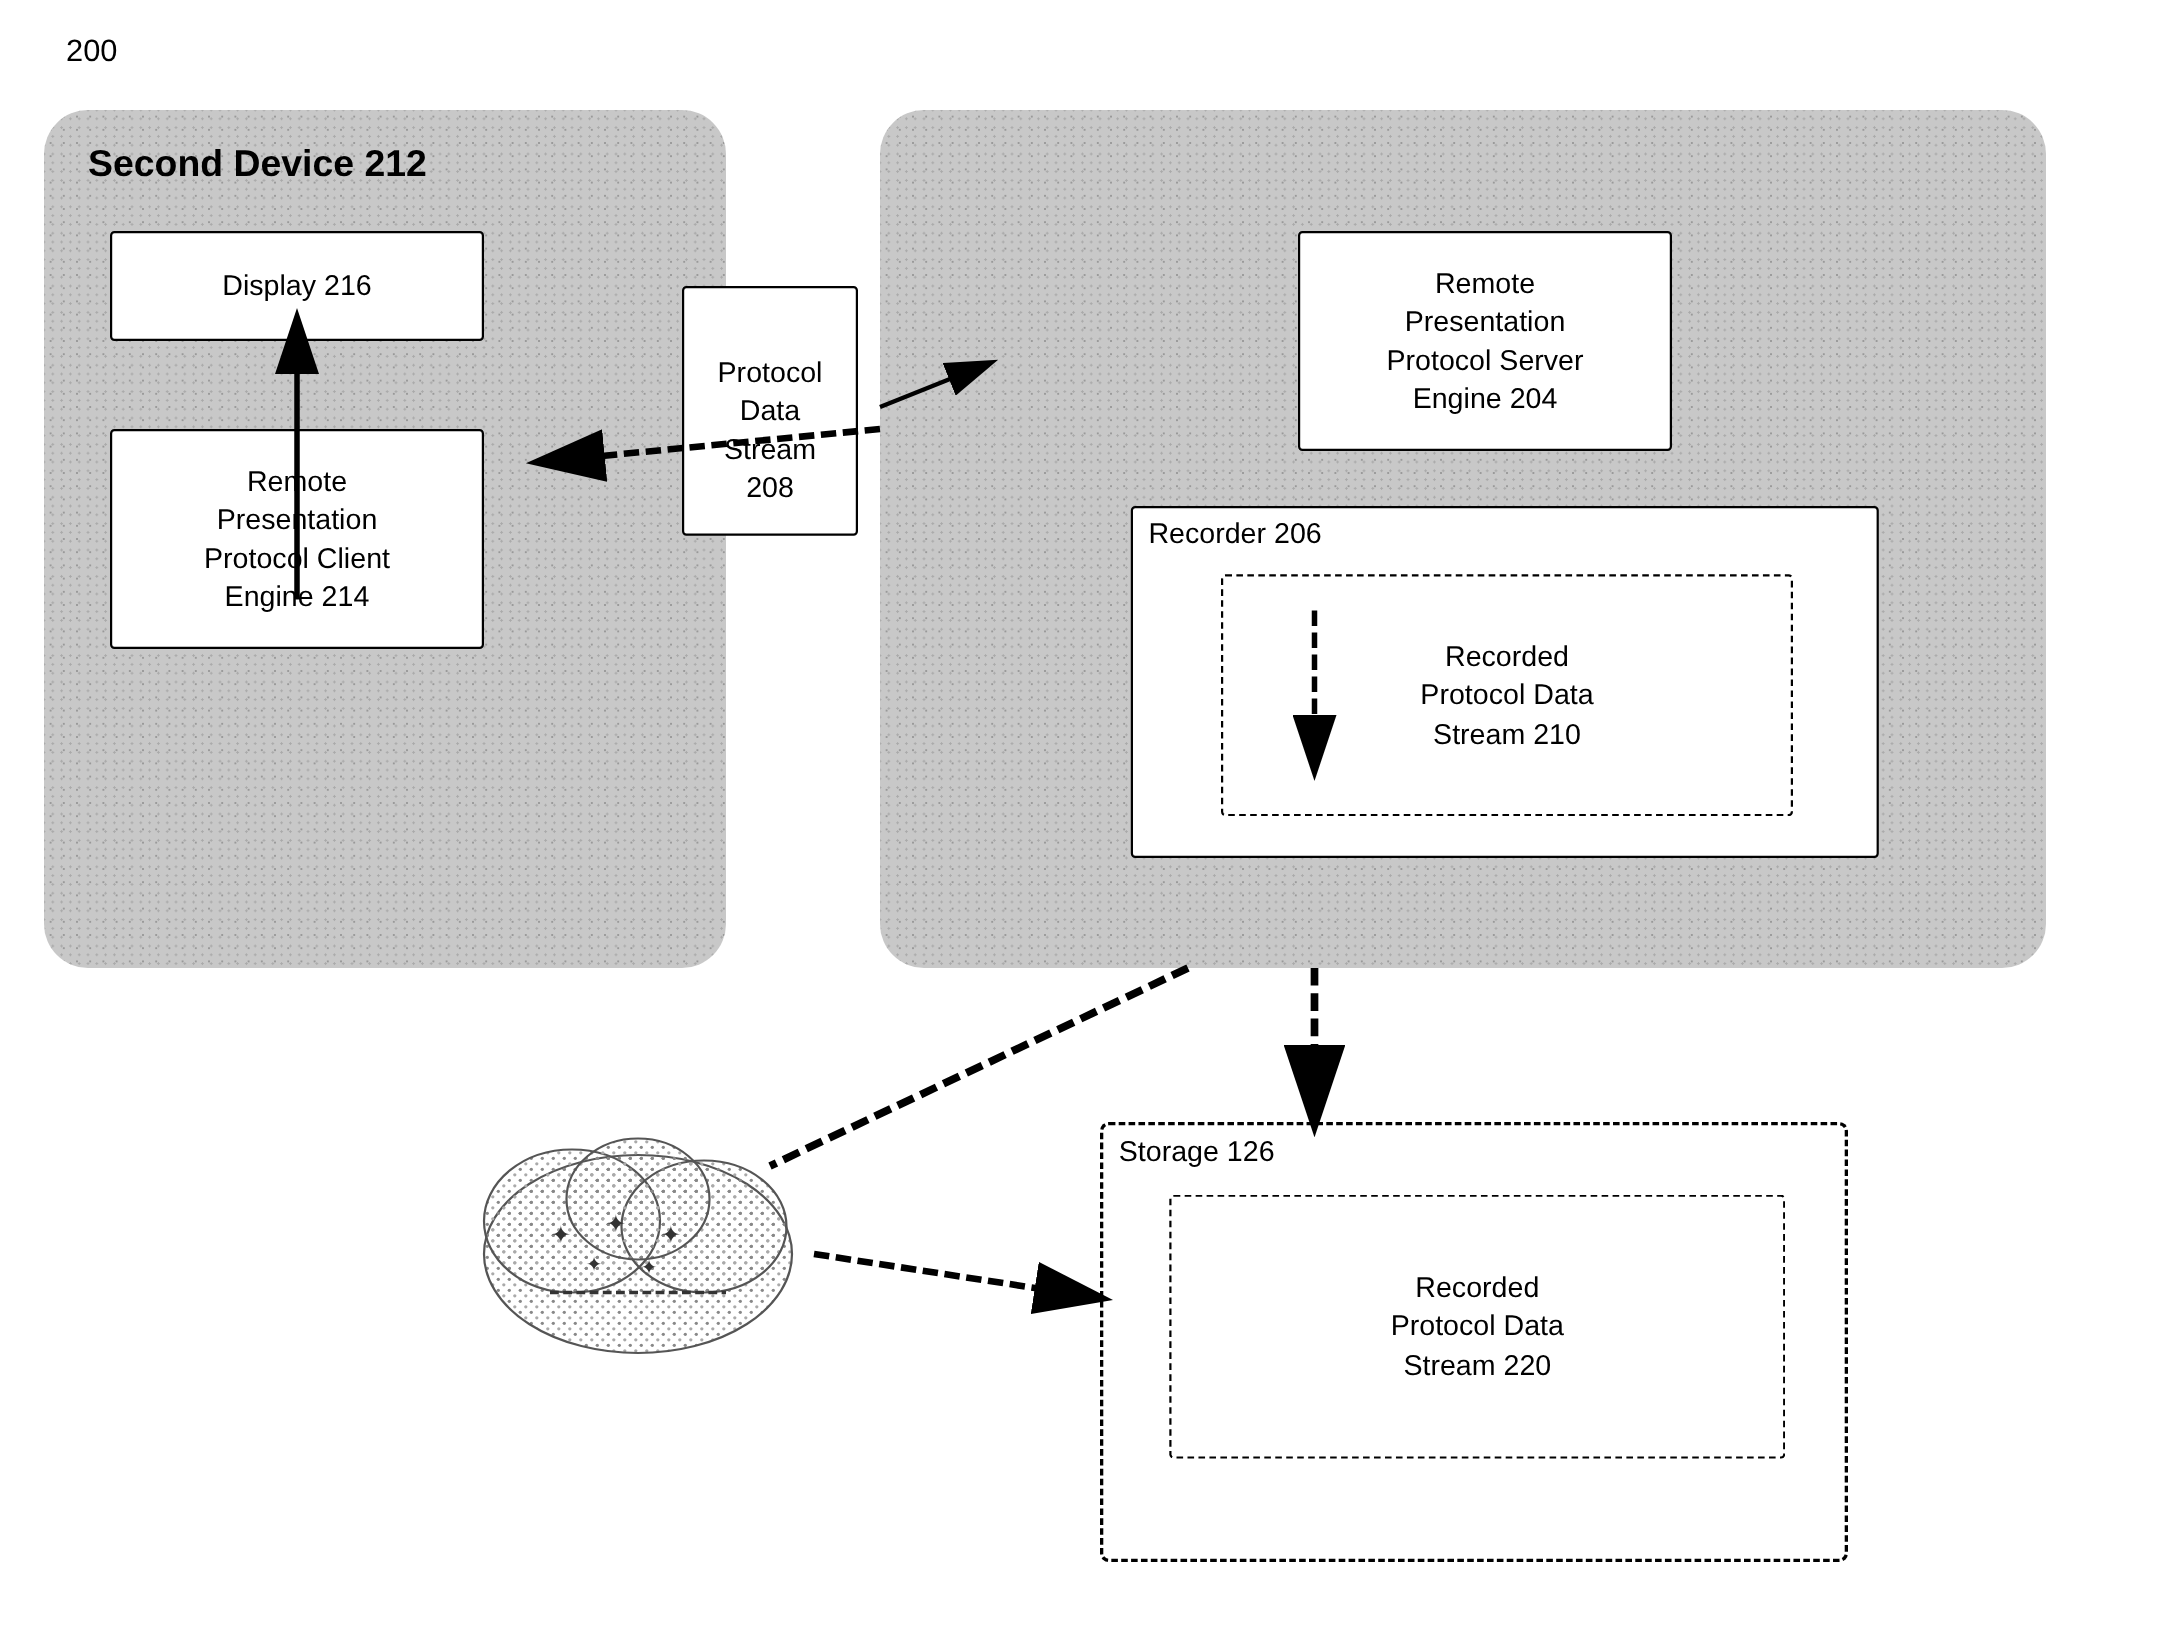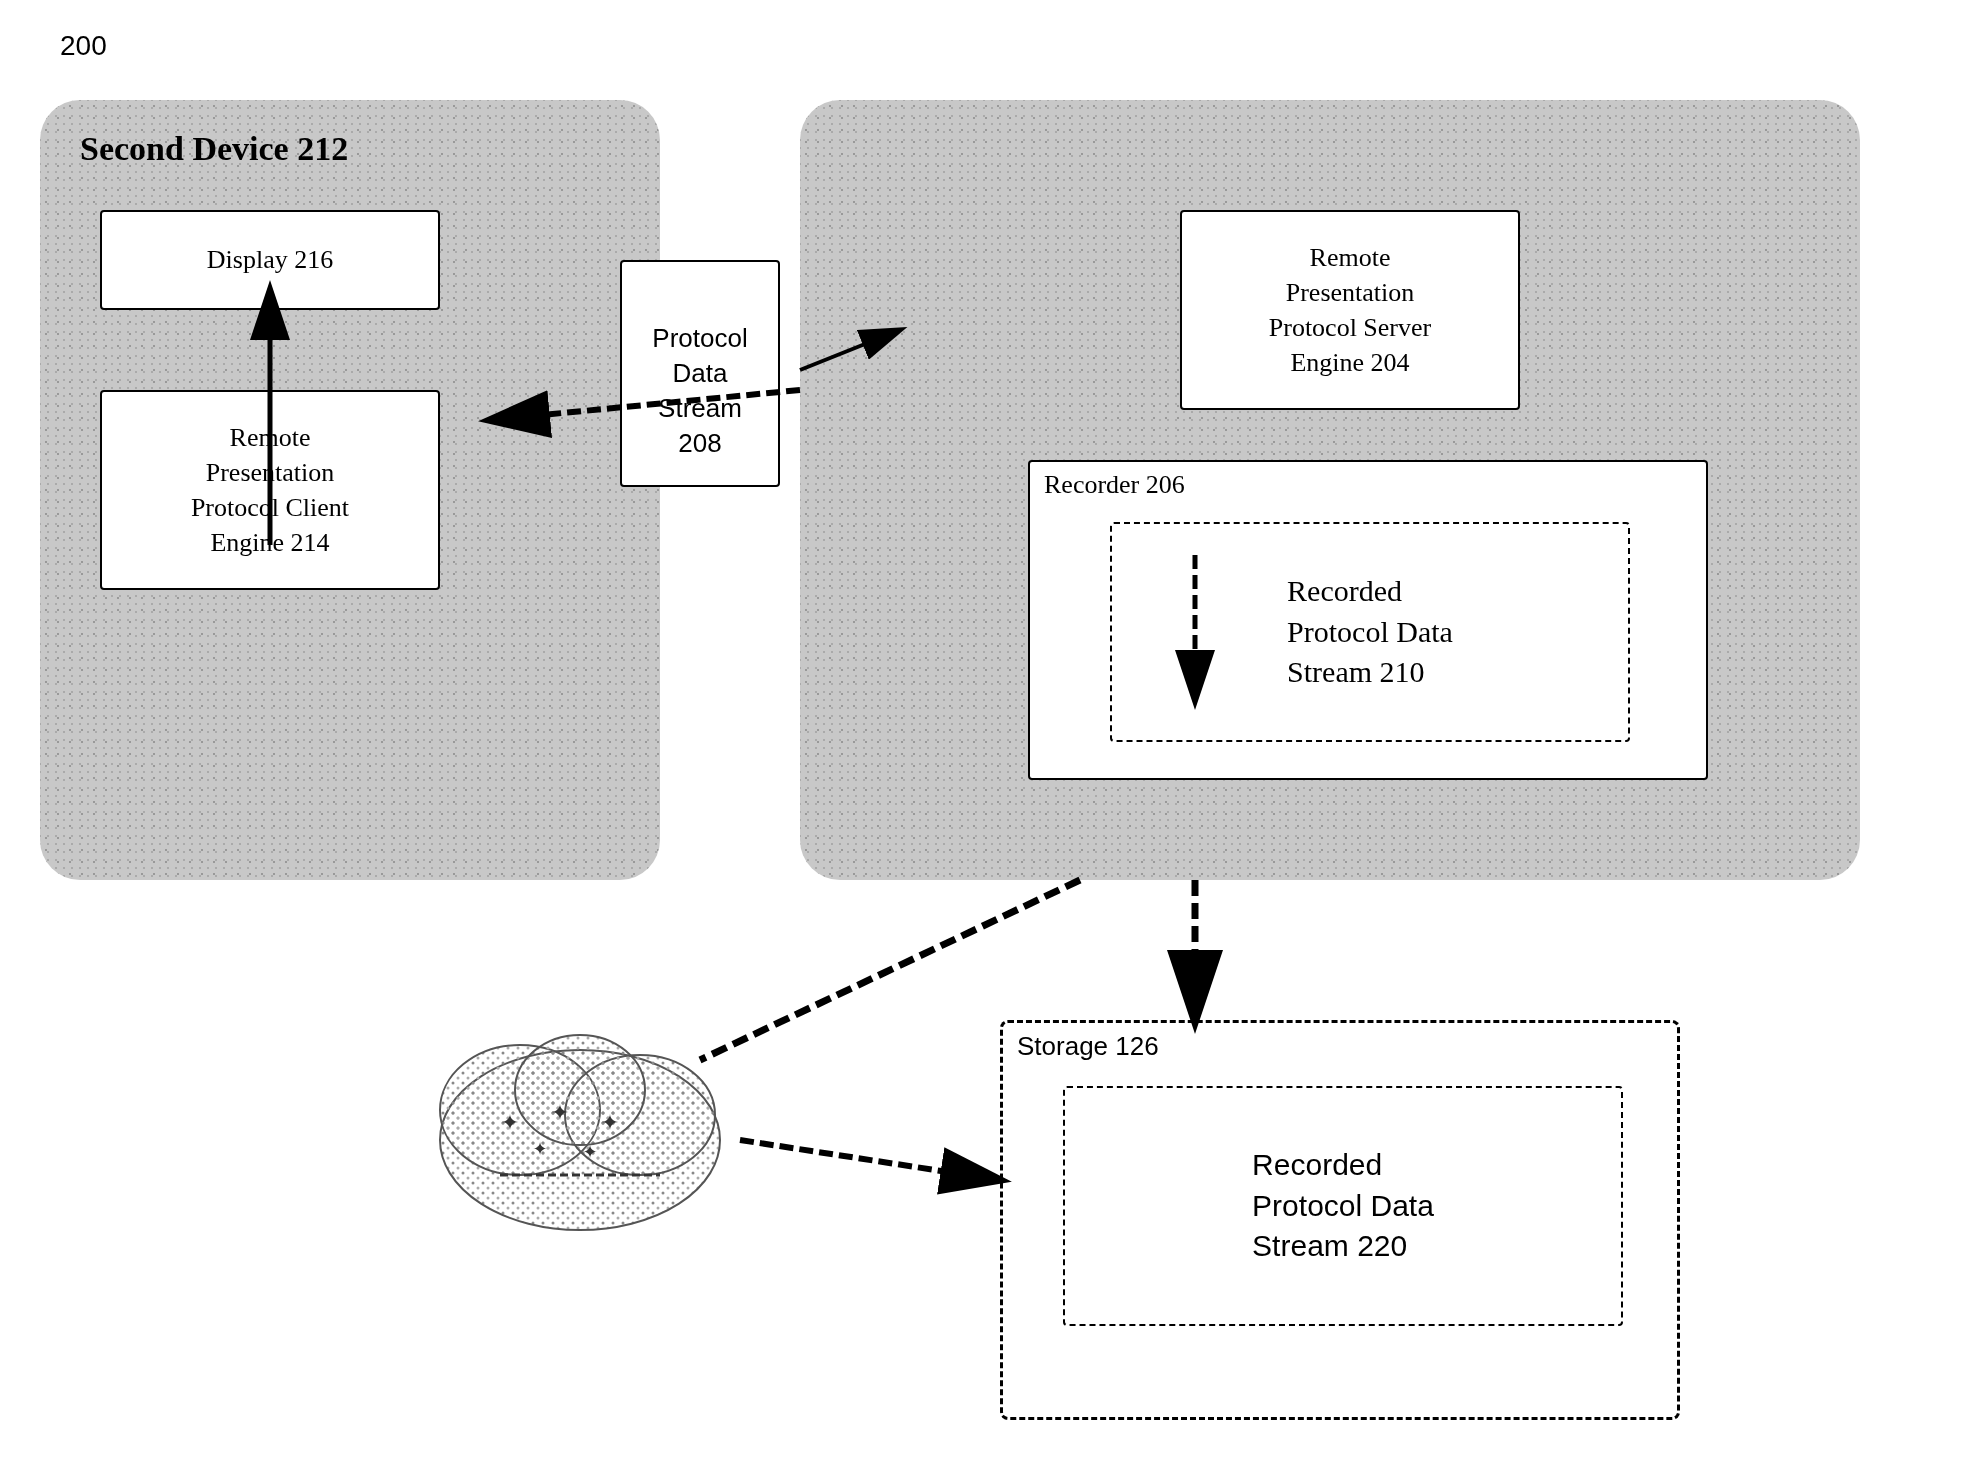--- a/index.html
+++ b/index.html
@@ -22,21 +22,20 @@
     }
 
     
     .textured {
       background-color: #c8c8c8;
       background-image:
         radial-gradient(circle, #999 1px, transparent 1px),
         radial-gradient(circle, #aaa 1px, transparent 1px);
       background-size: 12px 12px, 8px 8px;
       background-position: 0 0, 4px 4px;
-      font-family: Liberation Serif, serif;
     }
 
     
     .device-container {
       position: absolute;
       border-radius: 40px;
       padding: 30px;
     }
 
     .second-device {
@@ -77,22 +76,22 @@
     }
 
     
     .component-box-dashed {
       background: #fff;
       border: 2.5px dashed #000;
       border-radius: 4px;
       display: flex;
       align-items: center;
       justify-content: center;
-      text-align: left;
-      font-size: 30px;
+      text-align: center;
+      font-size: 26px;
       line-height: 1.35;
       color: #000;
       position: absolute;
     }
 
     svg.arrows {
       position: absolute;
       top: 0;
       left: 0;
       width: 1967px;

